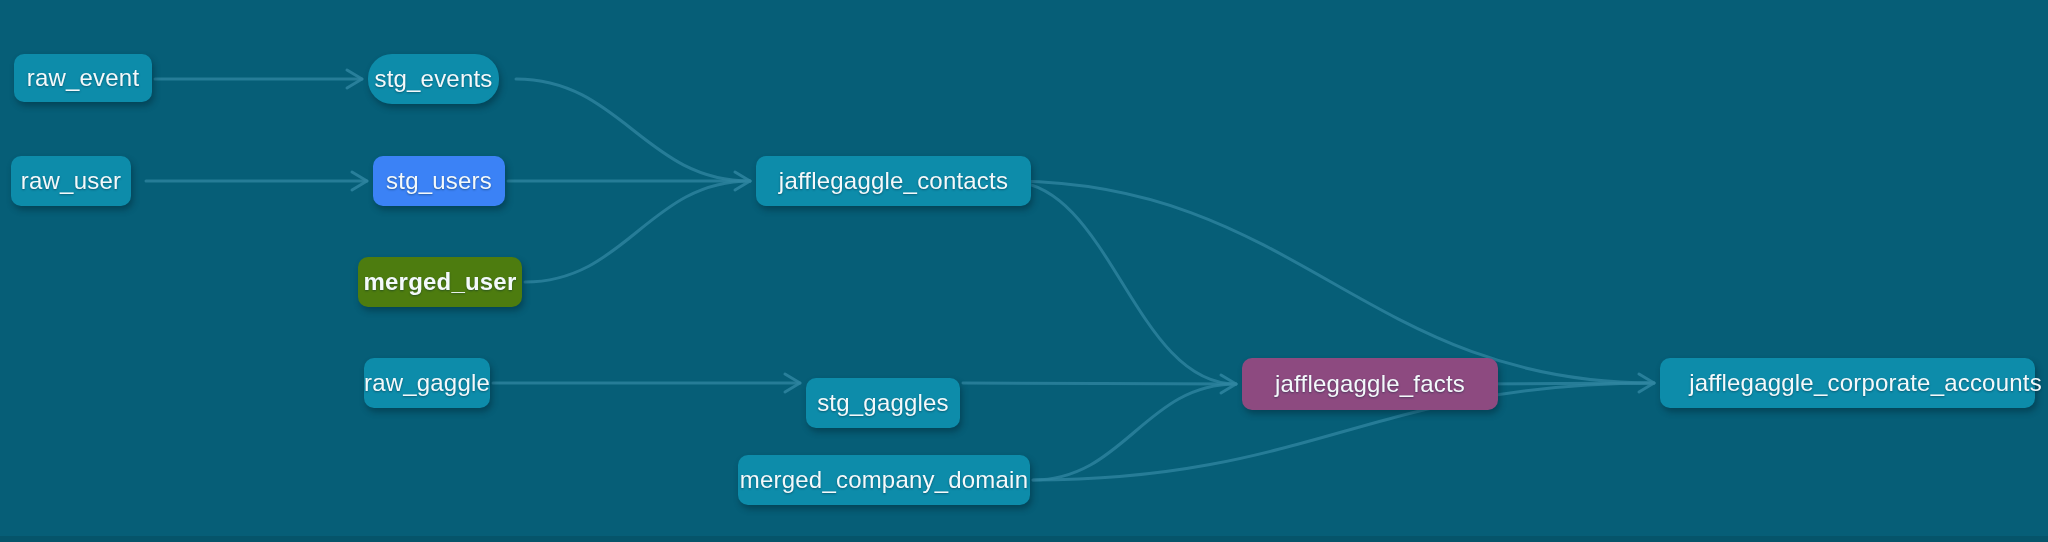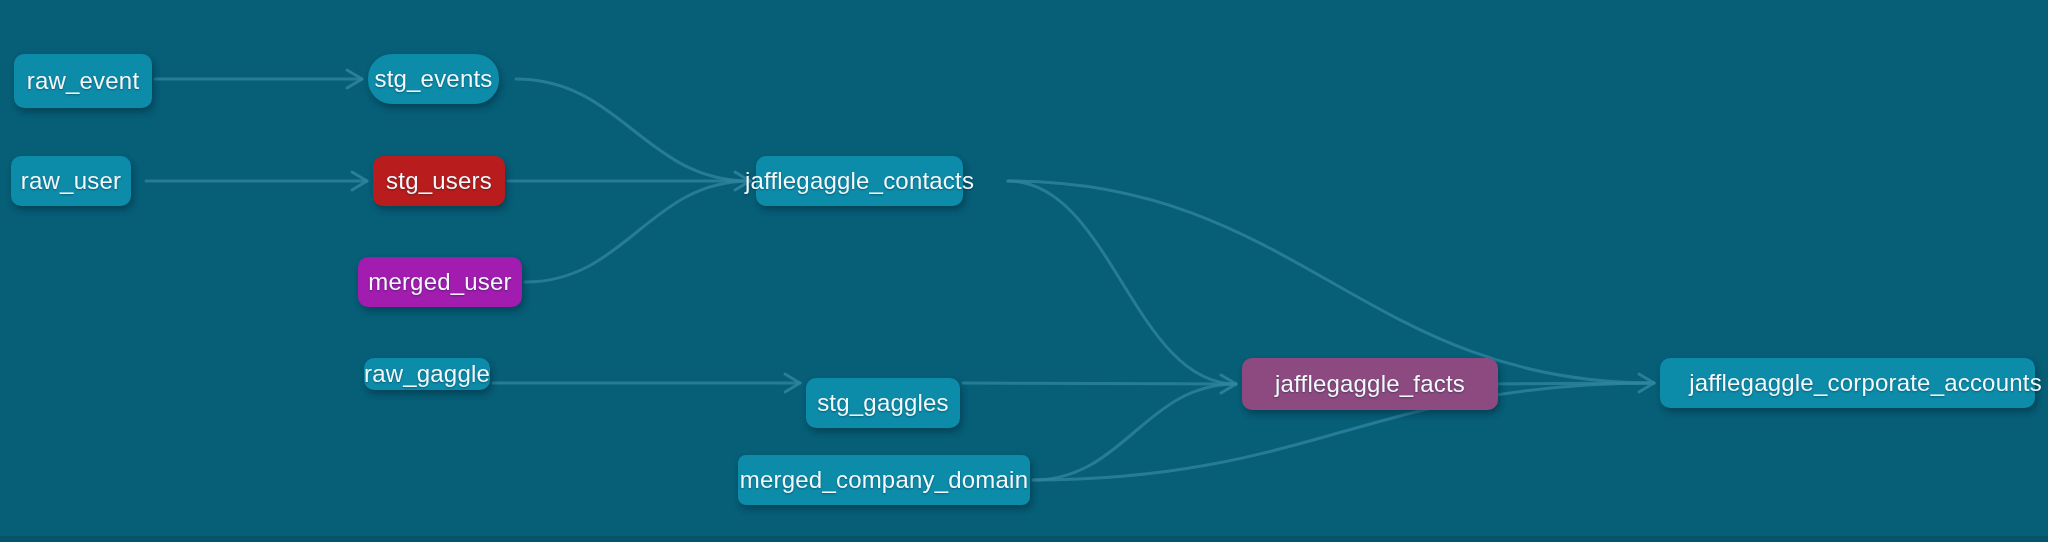--- a/index.html
+++ b/index.html
@@ -83,26 +83,26 @@
       <path d="M 1033 480 C 1312.45 480, 1374.55 383, 1654 383" class="edge" stroke="#2f85a0" data-name="edge-merged_company_domain-to-jafflegaggle_corporate_accounts"></path>
       <path d="M 1465 384 C 1550.05 384, 1568.95 383, 1654 383" class="edge" stroke="#2f85a0" data-name="edge-jafflegaggle_facts-to-jafflegaggle_corporate_accounts"></path>
       <path d="M 347 70 L 362 79 L 347 88" class="arrowhead" stroke="#2f85a0" data-name="arrowhead-icon-stg_events"></path>
       <path d="M 352 172 L 367 181 L 352 190" class="arrowhead" stroke="#2f85a0" data-name="arrowhead-icon-stg_users"></path>
       <path d="M 735 172 L 750 181 L 735 190" class="arrowhead" stroke="#2f85a0" data-name="arrowhead-icon-jafflegaggle_contacts"></path>
       <path d="M 785 374 L 800 383 L 785 392" class="arrowhead" stroke="#2f85a0" data-name="arrowhead-icon-stg_gaggles"></path>
       <path d="M 1221 375 L 1236 384 L 1221 393" class="arrowhead" stroke="#2f85a0" data-name="arrowhead-icon-jafflegaggle_facts"></path>
       <path d="M 1639 374 L 1654 383 L 1639 392" class="arrowhead" stroke="#2f85a0" data-name="arrowhead-icon-jafflegaggle_corporate_accounts"></path>
     </svg>
   <div id="node-layer" data-name="node-layer">
-      <div class="node" data-name="graph-node-raw_event" style="left: 14px; top: 54px; width: 138px; height: 54px; background: rgb(13, 140, 170); color: rgb(244, 249, 251);">raw_event</div>
+      <div class="node" data-name="graph-node-raw_event" style="left: 14px; top: 54px; width: 138px; height: 48px; background: rgb(13, 140, 170); color: rgb(244, 249, 251);">raw_event</div>
       <div class="node" data-name="graph-node-stg_events" style="left: 368px; top: 54px; width: 131px; height: 50px; background: rgb(13, 140, 170); color: rgb(244, 249, 251); border-radius: 24px;">stg_events</div>
       <div class="node" data-name="graph-node-raw_user" style="left: 11px; top: 156px; width: 120px; height: 50px; background: rgb(13, 140, 170); color: rgb(244, 249, 251);">raw_user</div>
-      <div class="node" data-name="graph-node-stg_users" style="left: 373px; top: 156px; width: 132px; height: 50px; background: #b91c1c; color: rgb(244, 249, 251);">stg_users</div>
-      <div class="node" data-name="graph-node-merged_user" style="left: 358px; top: 257px; width: 164px; height: 50px; background: #a21caf; color: rgb(244, 249, 251);">merged_user</div>
-      <div class="node" data-name="graph-node-jafflegaggle_contacts" style="left: 756px; top: 156px; width: 207px; height: 50px; background: rgb(13, 140, 170); color: rgb(244, 249, 251);">jafflegaggle_contacts</div>
-      <div class="node" data-name="graph-node-raw_gaggle" style="left: 364px; top: 358px; width: 126px; height: 32px; background: rgb(13, 140, 170); color: rgb(244, 249, 251);">raw_gaggle</div>
+      <div class="node" data-name="graph-node-stg_users" style="left: 373px; top: 156px; width: 132px; height: 50px; background: #3b82f6; color: rgb(244, 249, 251);">stg_users</div>
+      <div class="node" data-name="graph-node-merged_user" style="left: 358px; top: 257px; width: 164px; height: 50px; background: #4d7c0f; color: rgb(244, 249, 251); font-weight: bold;">merged_user</div>
+      <div class="node" data-name="graph-node-jafflegaggle_contacts" style="left: 756px; top: 156px; width: 275px; height: 50px; background: rgb(13, 140, 170); color: rgb(244, 249, 251);">jafflegaggle_contacts</div>
+      <div class="node" data-name="graph-node-raw_gaggle" style="left: 364px; top: 358px; width: 126px; height: 50px; background: rgb(13, 140, 170); color: rgb(244, 249, 251);">raw_gaggle</div>
       <div class="node" data-name="graph-node-stg_gaggles" style="left: 806px; top: 358px; width: 154px; height: 50px; background: rgb(13, 140, 170); color: rgb(244, 249, 251); margin-top: 20px;">stg_gaggles</div>
       <div class="node" data-name="graph-node-jafflegaggle_facts" style="left: 1242px; top: 358px; width: 256px; height: 52px; background: rgb(141, 74, 128); color: rgb(244, 249, 251);">jafflegaggle_facts</div>
-      <div class="node" data-name="graph-node-merged_company_domain" style="left: 738px; top: 455px; width: 292px; height: 50px; background: rgb(13, 140, 170); color: rgb(244, 249, 251); border-radius: 8px;">merged_company_domain</div>
+      <div class="node" data-name="graph-node-merged_company_domain" style="left: 738px; top: 455px; width: 292px; height: 50px; background: rgb(13, 140, 170); color: rgb(244, 249, 251);">merged_company_domain</div>
       <div class="node" data-name="graph-node-jafflegaggle_corporate_accounts" style="left: 1660px; top: 358px; width: 375px; height: 50px; background: rgb(13, 140, 170); color: rgb(244, 249, 251); padding-left: 36px;">jafflegaggle_corporate_accounts</div>
     </div>
   <div class="bottom-strip" data-name="canvas-bottom-edge"></div>
 </main>
 
 </body></html>

